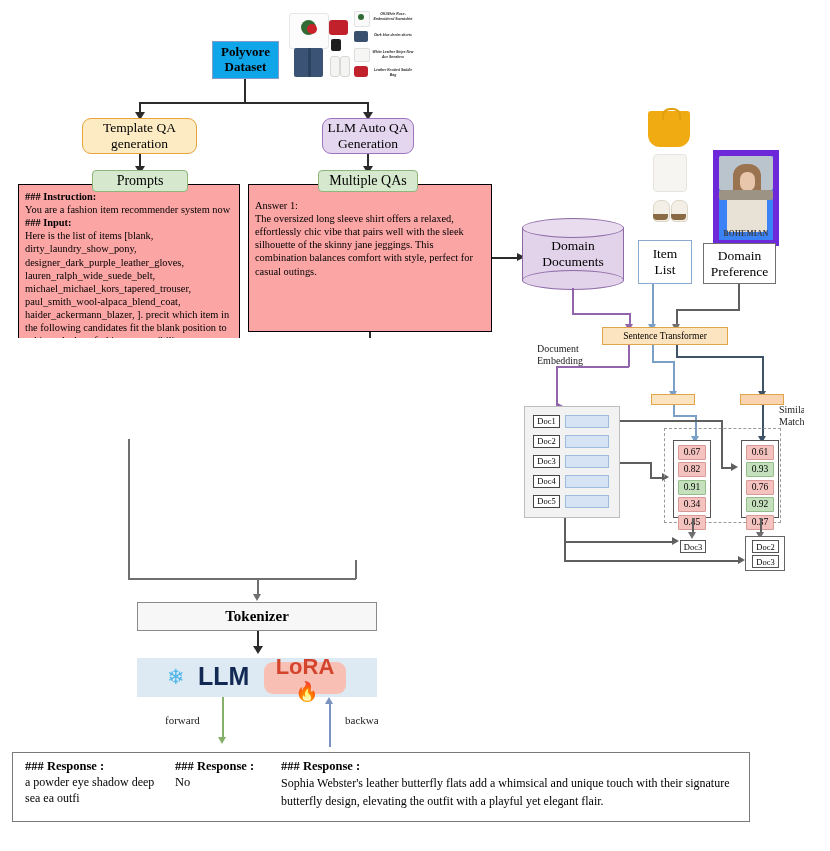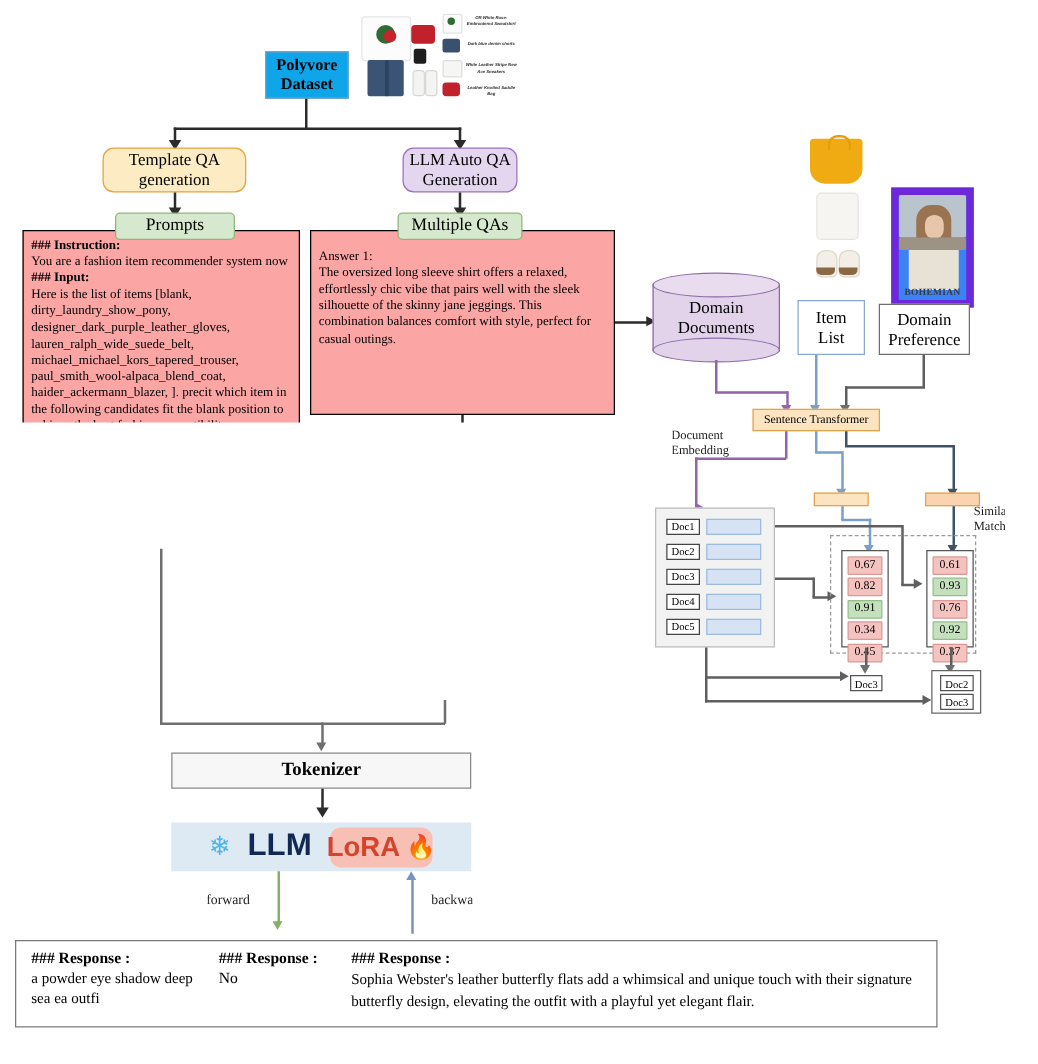--- a/index.html
+++ b/index.html
@@ -74,21 +74,21 @@
   .score-lo{background:#f4c3c0;border:1px solid #d89a97;color:#000;}
   .score-hi{background:#c4e0bc;border:1px solid #95bd8a;color:#000;}
   .dashbox{border:1px dashed #9a9a9a;}
   .resdoc{background:#ffffff;border:1.2px solid #555;font-size:8.5px;text-align:center;line-height:13px;}
   .resdoc-wrap{background:#ffffff;border:1.3px solid #666;}
 
   
   .llmstrip{background:#ddeaf3;}
   .llm-txt{font-family:"Liberation Sans",sans-serif;font-weight:bold;font-size:25px;color:#122a53;}
   .lora-pill{background:#f8c0b4;border-radius:9px;font-family:"Liberation Sans",sans-serif;
-             font-weight:bold;font-size:22px;color:#d4442c;}
+             font-weight:bold;font-size:22px;color:#d4442c;flex-direction:column;}
   .snow{font-size:21px;color:#4fb5e8;}
   .fire{font-size:19px;}
 
   
   .art{position:absolute;}
   .cap{font-size:3.4px;font-style:italic;font-weight:bold;color:#2b2b2b;line-height:1.5;
        font-family:"Liberation Sans",sans-serif;}
   .swatch{position:absolute;border-radius:2px;}
 
   .sideLbl{font-size:10px;line-height:1.2;color:#1a1a1a;}
@@ -222,21 +222,21 @@
 <div class="arw arw-d-p" style="left:625px;top:324px;"></div>
 
 <div class="ln ln-v ln-blue" style="left:652px;top:284px;height:42px;"></div>
 <div class="arw arw-d-b" style="left:648px;top:324px;"></div>
 
 <div class="ln ln-v ln-g2" style="left:738px;top:284px;height:26px;"></div>
 <div class="ln ln-h ln-g2" style="left:676px;top:309px;width:64px;"></div>
 <div class="ln ln-v ln-g2" style="left:676px;top:309px;height:17px;"></div>
 <div class="arw arw-d-g" style="left:672px;top:324px;"></div>
 
-<div class="abs node-orange ctr" style="left:602px;top:327px;width:102px;height:18px;">Sentence Transformer</div>
+<div class="abs node-orange ctr" style="left:602px;top:327px;width:126px;height:18px;">Sentence Transformer</div>
 
 <div class="abs sideLbl" style="left:537px;top:343px;width:70px;white-space:pre-line;">Document
 Embedding</div>
 <div class="maskw" style="left:0px;top:338px;width:538px;height:226px;"></div>
 
 <div class="ln ln-v ln-purple" style="left:628px;top:345px;height:22px;"></div>
 <div class="ln ln-h ln-purple" style="left:556px;top:366px;width:73px;"></div>
 <div class="ln ln-v ln-purple" style="left:556px;top:366px;height:40px;"></div>
 <div class="arw arw-r-p" style="left:556px;top:402px;"></div>
 

